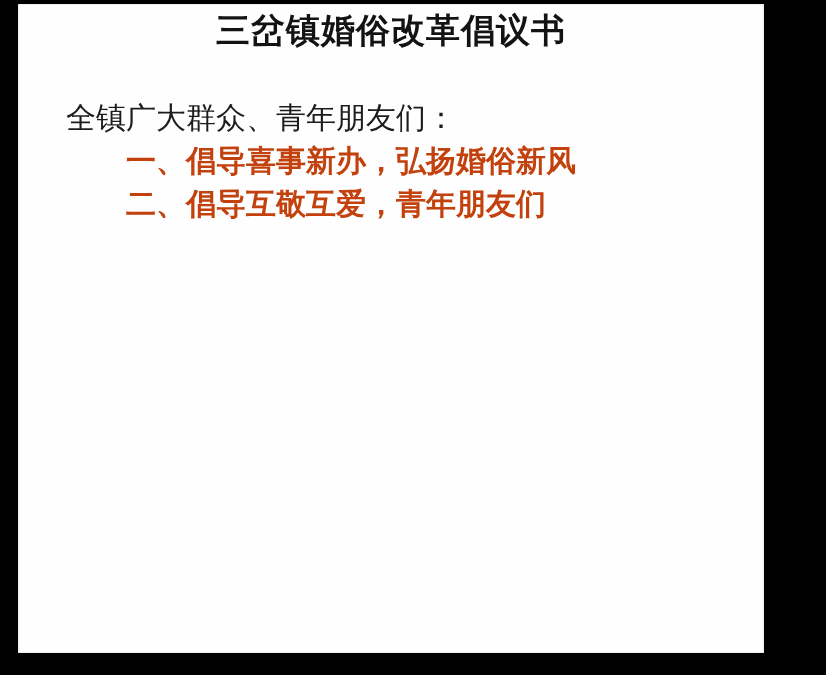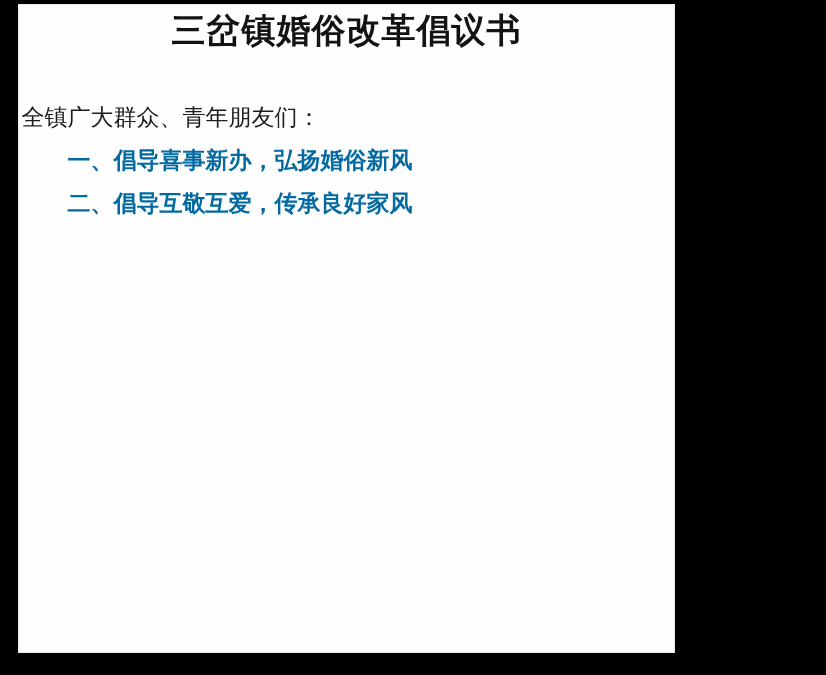--- a/index.html
+++ b/index.html
@@ -14,65 +14,65 @@
   .photo-frame {
     position: relative;
     width: 826px;
     height: 675px;
     background: #000000;
   }
   .page {
     position: absolute;
     left: 18px;
     top: 4px;
-    width: 657px;
+    width: 746px;
     height: 649px;
     background: #fefefe;
     box-shadow: inset 0 0 2px rgba(0,0,0,0.25);
   }
   .doc-title {
     margin: 0;
     padding-top: 4px;
     height: 46px;
     line-height: 46px;
     text-align: center;
     font-size: 34px;
     font-weight: bold;
     color: #131313;
     letter-spacing: 1px;
   }
   .doc-body {
     margin: 42px auto 0 auto;
     width: 650px;
-    font-size: 23px;
+    font-size: 30px;
     line-height: 43px;
     color: #1c1c1c;
     text-align: justify;
     text-justify: inter-ideograph;
   }
   .doc-body p {
     margin: 0;
   }
   .salutation {
     text-indent: 0;
   }
   .para {
     text-indent: 2em;
   }
   .heading {
     text-indent: 2em;
     font-weight: bold;
-    color: #0369a1;
+    color: #c2410c;
   }
 </style>
 </head>
 <body>
 
 <div class="photo-frame">
   <div class="page">
     <h1 class="doc-title">三岔镇婚俗改革倡议书</h1>
     <div class="doc-body">
       <p class="salutation">全镇广大群众、青年朋友们：</p>
       <p class="heading">一、倡导喜事新办，弘扬婚俗新风</p>
-      <p class="heading">二、倡导互敬互爱，传承良好家风</p>
+      <p class="heading">二、倡导互敬互爱，青年朋友们</p>
     </div>
   </div>
 </div>
 
 </body></html>

